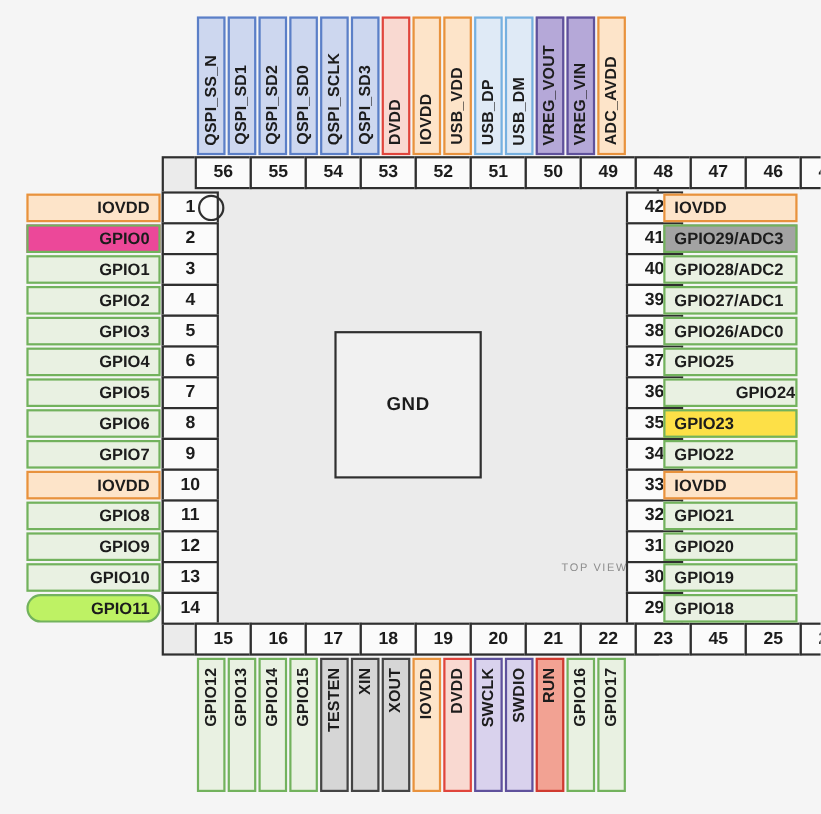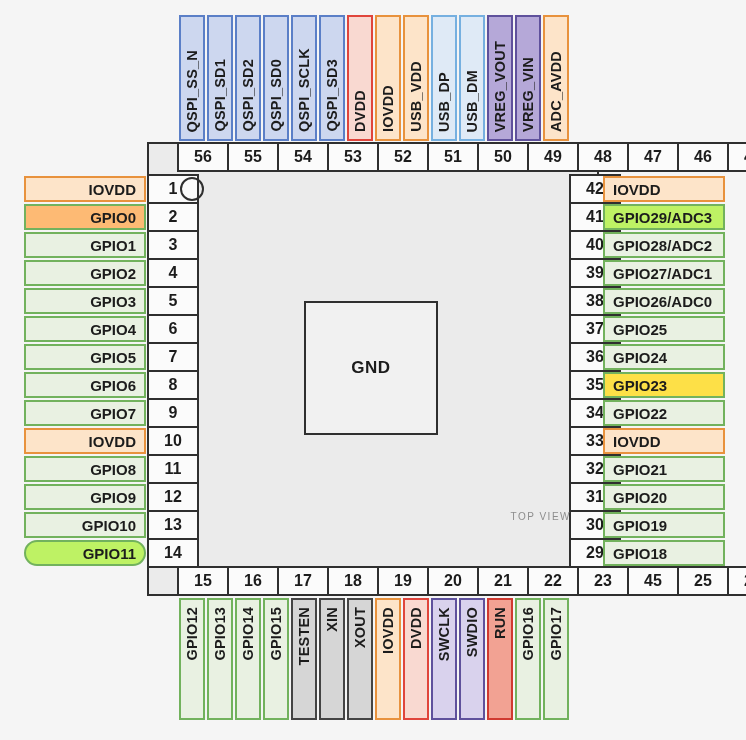--- a/index.html
+++ b/index.html
@@ -199,21 +199,21 @@
         <span class="vert-text">VREG_VIN</span>
       </div>
       <div class="vert-label" style="background: rgb(253, 228, 201); border-color: rgb(232, 146, 61);">
         <span class="vert-text">ADC_AVDD</span>
       </div>
     </div>
   <div class="label-strip l-left">
       <div class="side-label" style="background: rgb(253, 228, 201); border-color: rgb(232, 146, 61);">
         <span>IOVDD</span>
       </div>
-      <div class="side-label" style="background: #fdba74; border-color: rgb(114, 178, 93);">
+      <div class="side-label" style="background: #ec4899; border-color: rgb(114, 178, 93);">
         <span>GPIO0</span>
       </div>
       <div class="side-label" style="background: rgb(233, 241, 226); border-color: rgb(114, 178, 93);">
         <span>GPIO1</span>
       </div>
       <div class="side-label" style="background: rgb(233, 241, 226); border-color: rgb(114, 178, 93);">
         <span>GPIO2</span>
       </div>
       <div class="side-label" style="background: rgb(233, 241, 226); border-color: rgb(114, 178, 93); padding-left: 32px;">
         <span>GPIO3</span>
@@ -243,36 +243,36 @@
         <span>GPIO10</span>
       </div>
       <div class="side-label" style="background: #bef264; border-color: rgb(114, 178, 93); border-radius: 13px;">
         <span>GPIO11</span>
       </div>
     </div>
   <div class="label-strip l-right">
       <div class="side-label" style="background: rgb(253, 228, 201); border-color: rgb(232, 146, 61);">
         <span>IOVDD</span>
       </div>
-      <div class="side-label" style="background: #bef264; border-color: rgb(114, 178, 93);">
+      <div class="side-label" style="background: #a3a3a3; border-color: rgb(114, 178, 93);">
         <span>GPIO29/ADC3</span>
       </div>
       <div class="side-label" style="background: rgb(233, 241, 226); border-color: rgb(114, 178, 93);">
         <span>GPIO28/ADC2</span>
       </div>
       <div class="side-label" style="background: rgb(233, 241, 226); border-color: rgb(114, 178, 93);">
         <span>GPIO27/ADC1</span>
       </div>
       <div class="side-label" style="background: rgb(233, 241, 226); border-color: rgb(114, 178, 93);">
         <span>GPIO26/ADC0</span>
       </div>
       <div class="side-label" style="background: rgb(233, 241, 226); border-color: rgb(114, 178, 93);">
         <span>GPIO25</span>
       </div>
-      <div class="side-label" style="background: rgb(233, 241, 226); border-color: rgb(114, 178, 93);">
+      <div class="side-label" style="background: rgb(233, 241, 226); border-color: rgb(114, 178, 93); justify-content: flex-end;">
         <span>GPIO24</span>
       </div>
       <div class="side-label" style="background: #fde047; border-color: rgb(114, 178, 93);">
         <span>GPIO23</span>
       </div>
       <div class="side-label" style="background: rgb(233, 241, 226); border-color: rgb(114, 178, 93); align-items: center;">
         <span>GPIO22</span>
       </div>
       <div class="side-label" style="background: rgb(253, 228, 201); border-color: rgb(232, 146, 61);">
         <span>IOVDD</span>

